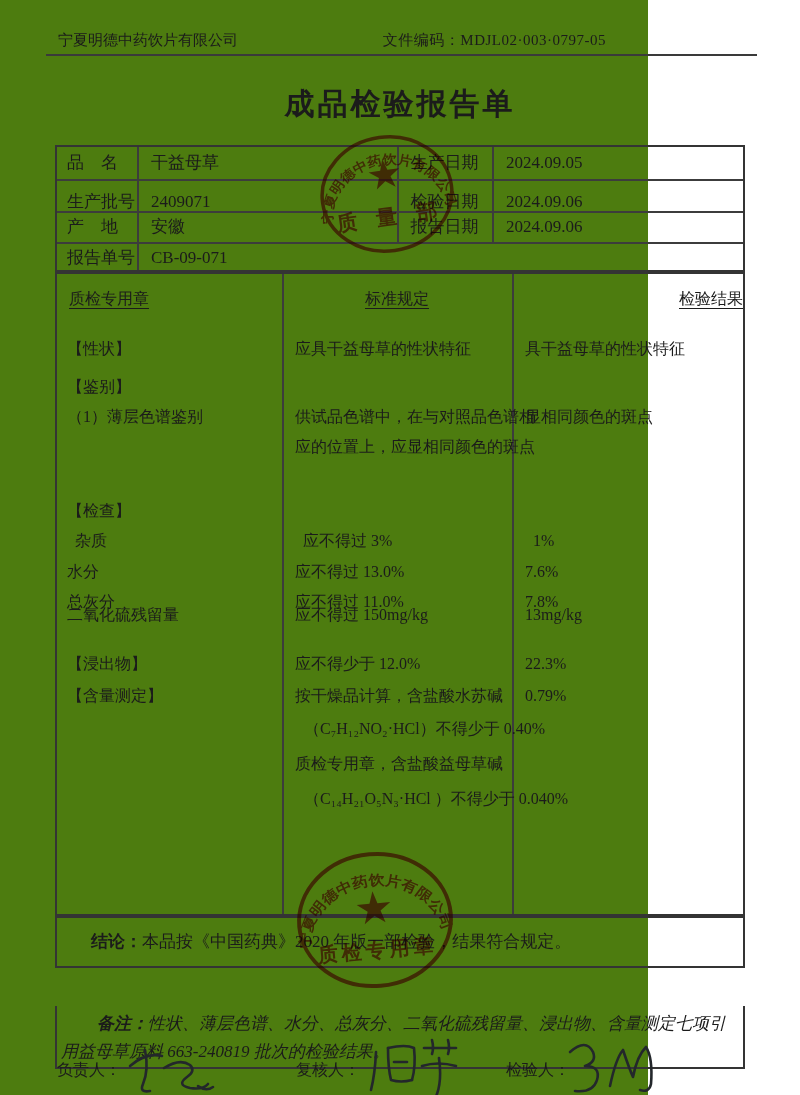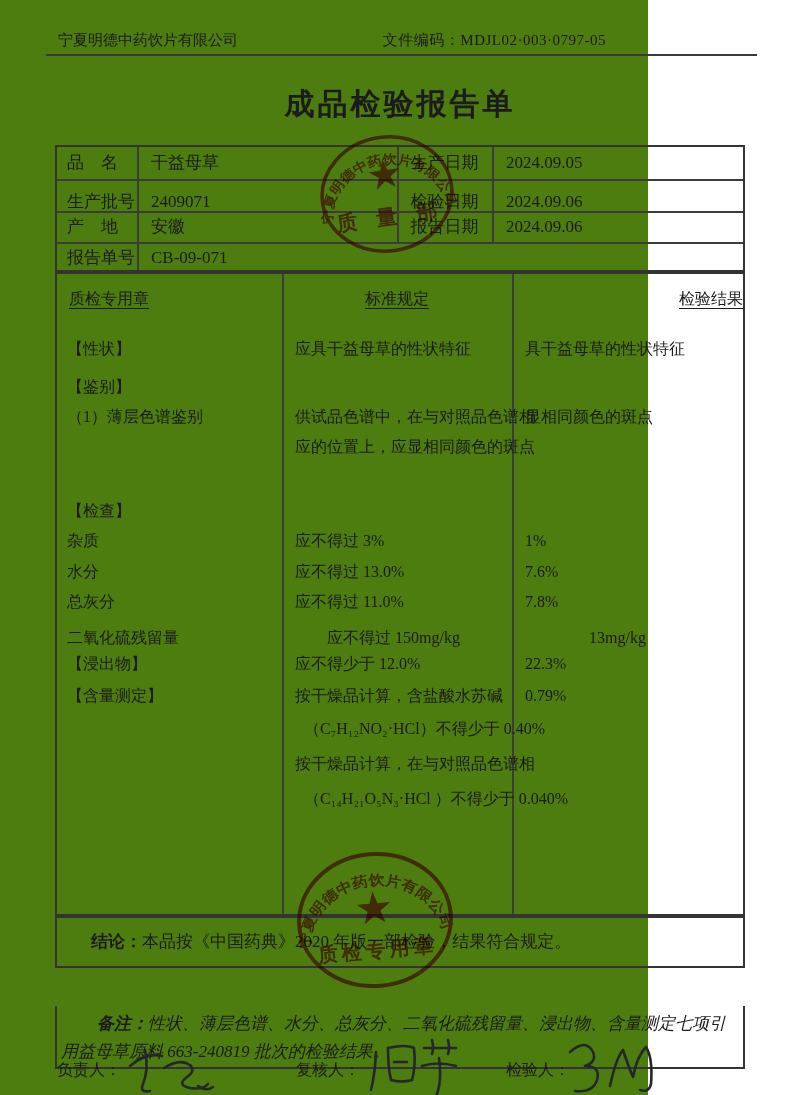--- a/index.html
+++ b/index.html
@@ -44,22 +44,22 @@
   .mrow .c2{width:230px;padding-left:13px;box-sizing:border-box;}
   .mrow .c3{flex:1;padding-left:13px;box-sizing:border-box;}
   .mrow.indent .c2{padding-left:22px;}
   .mhead{position:absolute;left:0;right:0;top:8px;height:34px;line-height:34px;display:flex;}
   .mhead .h1{width:225px;padding-left:12px;box-sizing:border-box;}
   .mhead .h2{width:230px;text-align:center;}
   .mhead .h3{flex:1;text-align:right;}
   .mhead span{text-decoration:underline;text-underline-offset:4px;}
 
   .r0{top:60px;}  .r1{top:98px;justify-content:center;}  .r2{top:128px;} .r3{top:158px;}
-  .r4{top:222px;} .r5{top:252px;} .r6{top:283px;} .r7{top:313px;}
-  .r8{top:349px;gap:32px;} .r9{top:375px;} .r10{top:407px;} .r11{top:440px;}
+  .r4{top:222px;} .r5{top:252px;padding-left:8px;} .r6{top:283px;} .r7{top:313px;}
+  .r8{top:326px;} .r9{top:375px;} .r10{top:407px;} .r11{top:440px;}
   .r12{top:475px;} .r13{top:510px;}
 
   
   .conclusion-row{position:absolute;left:55px;top:916px;width:690px;height:52px;border:2px solid #343434;box-sizing:border-box;font-size:17px;}
   .conclusion-row p{margin:0;padding:0 10px 0 34px;line-height:48px;white-space:nowrap;}
   .remarks-row{position:absolute;left:55px;top:1006px;width:690px;height:63px;border:2px solid #343434;border-top:none;box-sizing:border-box;font-size:17px;font-style:italic;}
   .remarks-row p{margin:0;padding:4px 8px 0 4px;line-height:28px;text-indent:36px;}
   .blabel{font-weight:700;}
 
   
@@ -185,21 +185,21 @@
       <div class="c2">按干燥品计算，含盐酸水苏碱</div>
       <div class="c3">0.79%</div>
     </div>
     <div class="mrow r11 indent">
       <div class="c1"></div>
       <div class="c2">（C₇H₁₂NO₂·HCl）不得少于 0.40%</div>
       <div class="c3"></div>
     </div>
     <div class="mrow r12">
       <div class="c1"></div>
-      <div class="c2">按干燥品计算，在与对照品色谱相</div>
+      <div class="c2">质检专用章，含盐酸益母草碱</div>
     </div>
     <div class="mrow r13 indent">
       <div class="c1"></div>
       <div class="c2">（C₁₄H₂₁O₅N₃·HCl ）不得少于 0.040%</div>
       <div class="c3"></div>
     </div>
   </div>
 
   <div class="conclusion-row">
     <p><span class="blabel">结论：</span><span>本品按《中国药典》2020 年版一部检验，结果符合规定。</span></p>

